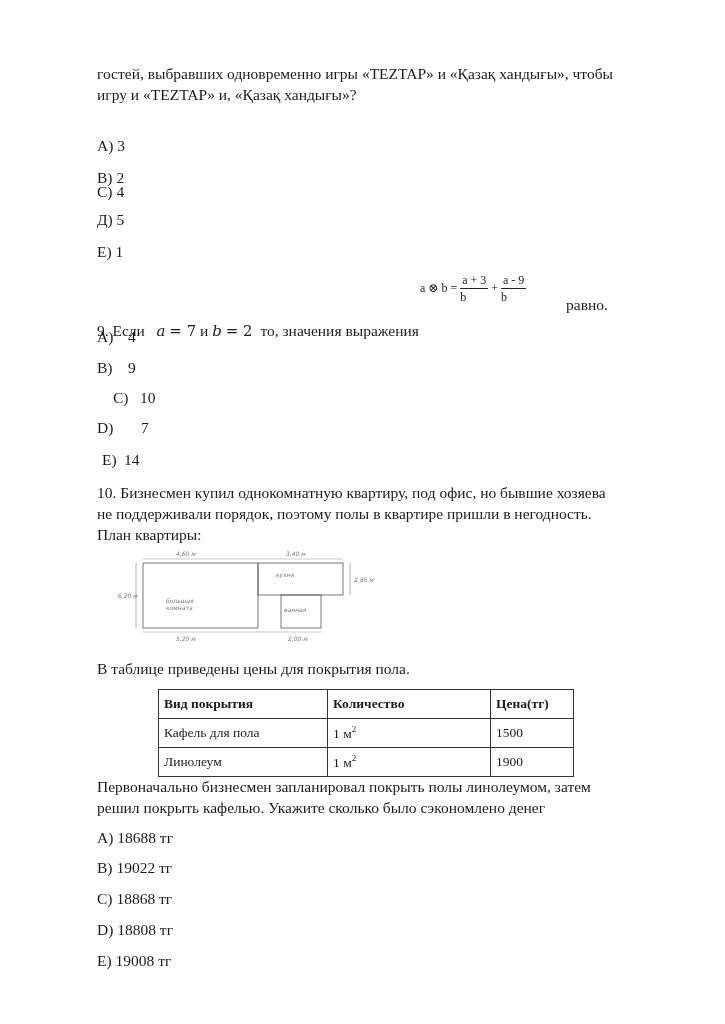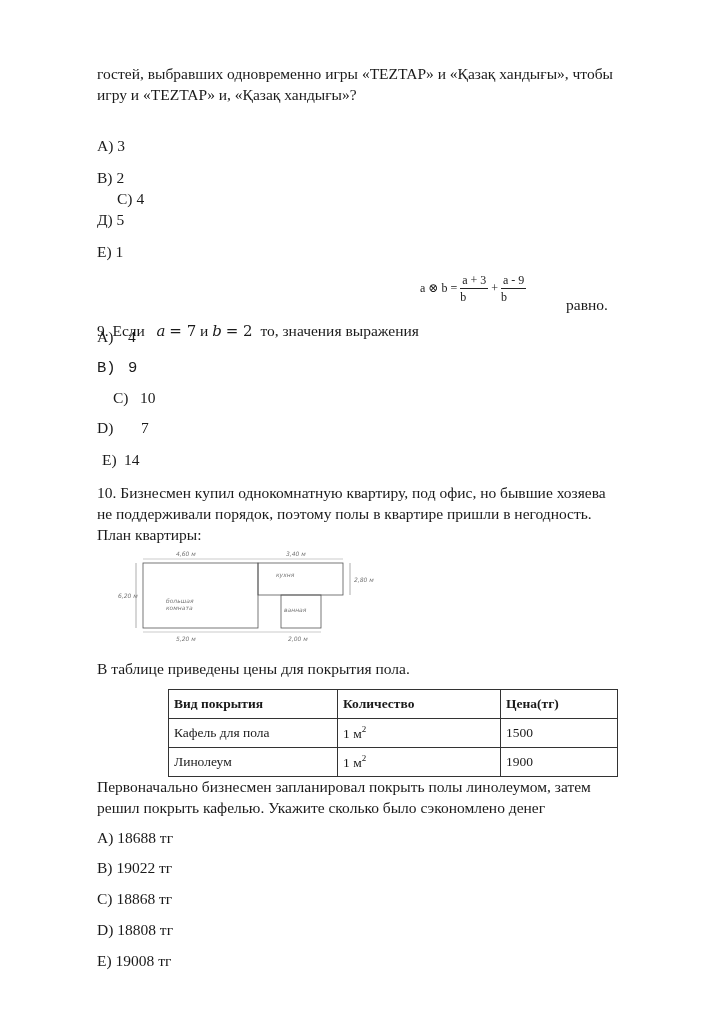--- a/index.html
+++ b/index.html
@@ -10,42 +10,42 @@
   }
   .abs { position: absolute; white-space: nowrap; }
   .para { position: absolute; left: 97px; line-height: 21px; white-space: nowrap; }
   .math-i { font-style: italic; font-family: "DejaVu Serif", serif; font-size: 15px; }
   .formula { position: absolute; left: 420px; top: 272px; font-size: 12px; height: 40px; }
   .formula .frac { display: inline-block; vertical-align: middle; text-align: left; }
   .formula .num { display: block; border-bottom: 1px solid #222; padding: 0 2px; line-height: 16px; }
   .formula .den { display: block; line-height: 16px; }
   .formula span.t { vertical-align: middle; }
   table.prices {
-    position: absolute; left: 168px; top: 689px; width: 450px;
+    position: absolute; left: 158px; top: 689px; width: 416px;
     border-collapse: collapse; font-size: 13.5px;
   }
   table.prices td, table.prices th {
     border: 1px solid #333; text-align: left; padding: 3px 5px; height: 22px;
     font-weight: normal;
   }
   table.prices th { font-weight: bold; }
   sup { font-size: 9px; }
   .plan { position: absolute; left: 118px; top: 548px; width: 270px; height: 95px; }
   .plan text { font-family: "DejaVu Sans", sans-serif; font-size: 6px; fill: #777; font-style: italic; }
 </style>
 </head>
 <body>
 
 <div class="para" style="top:63px;">
   <div>гостей, выбравших одновременно игры «TEZTAP» и «Қазақ хандығы», чтобы</div>
   <div>игру и «TEZTAP» и, «Қазақ хандығы»?</div>
 </div>
 <div class="abs" style="left:97px; top:137px;">A) 3</div>
 <div class="abs" style="left:97px; top:169px;">B) 2</div>
-<div class="abs" style="left:97px; top:190px;margin-left:20px;">C) 4</div>
+<div class="abs" style="left:97px; top:183px;">C) 4</div>
 <div class="abs" style="left:97px; top:211px;text-align:right;">Д) 5</div>
 <div class="abs" style="left:97px; top:243px;">E) 1</div>
 
 <div class="abs" style="left:97px; top:310px;margin-top:12px;">
   <span>9. Если</span>&nbsp;&nbsp;
   <span class="math-i">a</span>
   <span class="math-i" style="font-style:normal">= 7</span>
   <span>и</span>
   <span class="math-i">b</span>
   <span class="math-i" style="font-style:normal">= 2</span>&nbsp;
@@ -61,21 +61,21 @@
   <span class="frac">
     <span class="num">a - 9</span>
     <span class="den">b</span>
   </span>
 </div>
 <div class="abs" style="left:566px; top:296px;">равно.</div>
 
 <div class="abs" style="left:97px; top:328px;">
   <span style="display:inline-block;width:31px">A)</span><span>4</span>
 </div>
-<div class="abs" style="left:97px; top:359px;font-family:Liberation Mono, monospace;">
+<div class="abs" style="left:97px; top:359px;">
   <span style="display:inline-block;width:31px">B)</span><span>9</span>
 </div>
 <div class="abs" style="left:113px; top:389px;">
   <span style="display:inline-block;width:27px">C)</span><span>10</span>
 </div>
 <div class="abs" style="left:97px; top:419px;">
   <span style="display:inline-block;width:44px">D)</span><span>7</span>
 </div>
 <div class="abs" style="left:102px; top:451px;">
   <span style="display:inline-block;width:22px">E)</span><span>14</span>

